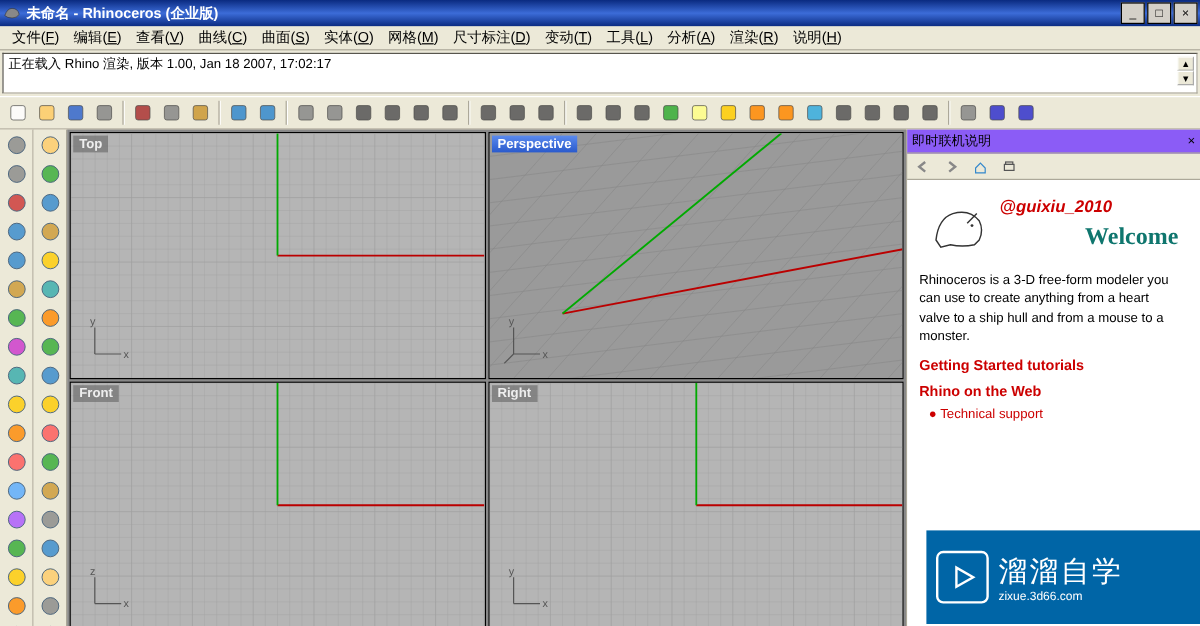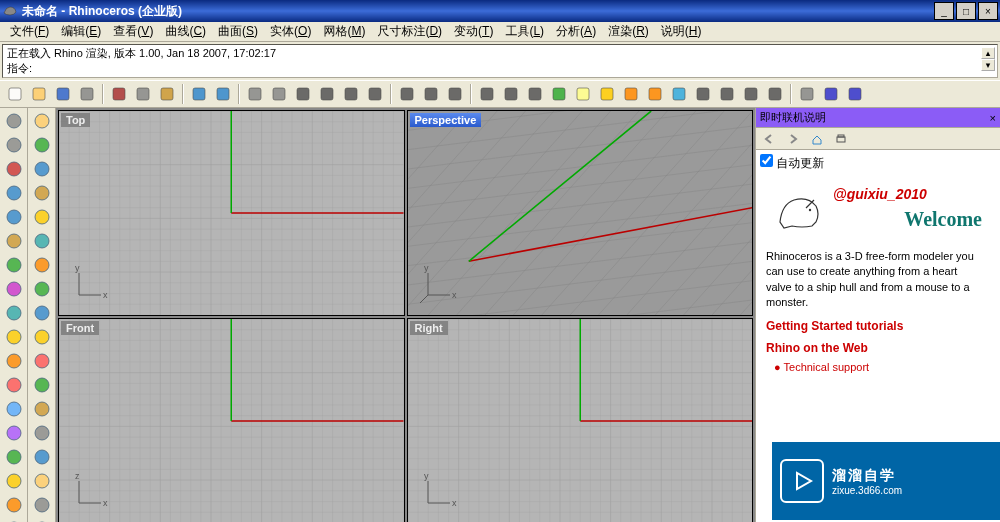--- a/index.html
+++ b/index.html
@@ -55,21 +55,21 @@
 .twitter { color: #c00; font-weight: bold; font-size: 14px; font-style: italic; }
 .welcome { color: #0f766e; font-weight: bold; font-size: 20px; font-family: Georgia, serif; }
 .help-text { font-size: 11px; color: #000; clear: both; padding: 4px 8px; line-height: 1.4; }
 .help-link { color: #c00; font-weight: bold; font-size: 12px; padding: 4px 8px; display: block; }
 .help-sublink { color: #c00; font-size: 11px; padding: 2px 16px; display: block; }
 
 
 .watermark { position: absolute; bottom: 2px; right: 0; width: 228px; height: 78px; background: #0065a6; color: white; display: flex; align-items: center; padding: 8px; gap: 8px; }
 .wm-icon { width: 44px; height: 44px; border: 2px solid white; border-radius: 6px; display: flex; align-items: center; justify-content: center; }
 .wm-text { display: flex; flex-direction: column; }
-.wm-cn { font-size: 14px; font-weight: bold; letter-spacing: 2px; }
+.wm-cn { font-size: 24px; font-weight: normal; letter-spacing: 2px; }
 .wm-en { font-size: 10px; }
 
 svg { display: block; }
 </style>
 </head>
 <body>
 
 <div class="titlebar">
   <span class="icon-slot">
     <svg width="16" height="16">
@@ -95,24 +95,20 @@
     <span class="menuitem">尺寸标注(<u>D</u>)</span>
     <span class="menuitem">变动(<u>T</u>)</span>
     <span class="menuitem">工具(<u>L</u>)</span>
     <span class="menuitem">分析(<u>A</u>)</span>
     <span class="menuitem">渲染(<u>R</u>)</span>
     <span class="menuitem">说明(<u>H</u>)</span>
   </div>
 
 <div class="cmdarea">
   <div class="cmdrow">正在载入 Rhino 渲染, 版本 1.00, Jan 18 2007, 17:02:17</div>
-  <div class="cmdrow">
-    <span>指令:</span>
-    <input type="text" style="border: none; outline: none; flex: 1 1 0%; font-size: 11px;">
-  </div>
   <div class="cmdarrows">
     <div class="cmdarrow">▴</div>
     <div class="cmdarrow">▾</div>
   </div>
 </div>
 
 <div class="toolbar-main" id="main-toolbar">
     <div class="tbtn">
       <svg width="18" height="18">
         <rect x="3" y="3" width="12" height="12" rx="2" fill="#fff" stroke="#333" stroke-width="0.6" opacity="0.85"></rect>
@@ -771,24 +767,20 @@
           </svg>
         </div>
       <div class="tbtn">
           <svg width="12" height="12">
             <rect x="2" y="4" width="8" height="5" stroke="#555" fill="none"></rect>
             <rect x="3" y="2" width="6" height="2" stroke="#555" fill="none"></rect>
           </svg>
         </div>
     </div>
     <div class="help-body">
-      <div class="help-check">
-        <input type="checkbox" checked="" style="">
-        <span>自动更新</span>
-      </div>
       <div style="padding:4px 8px">
         <span class="rhino-logo">
           <svg width="55" height="55" viewBox="0 0 55 55">
               <path d="M8 38 Q10 20 22 16 Q36 12 44 22 Q48 30 44 38 L40 42 Q30 44 20 42 L12 44 Z M34 24 Q38 20 42 16" fill="none" stroke="#333" stroke-width="1.2"></path>
               <circle cx="38" cy="26" r="1.2" fill="#333"></circle>
             </svg>
         </span>
         <div style="text-align:left;padding-top:8px">
           <span class="twitter">@guixiu_2010</span>
         </div>

